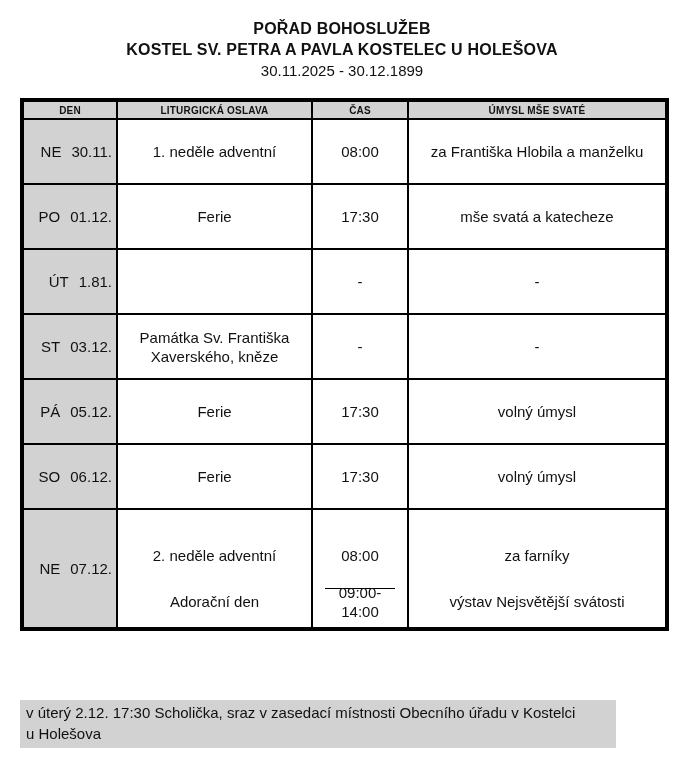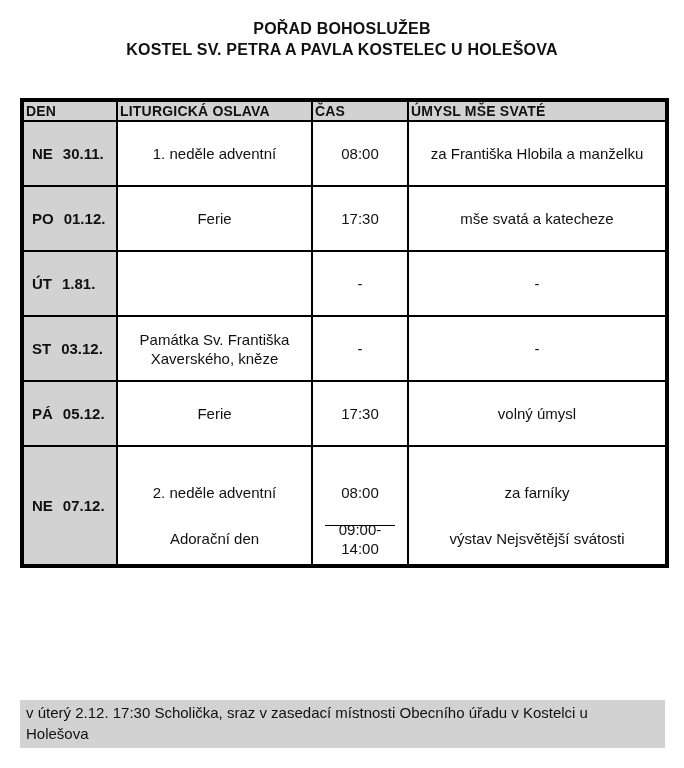--- a/index.html
+++ b/index.html
@@ -41,40 +41,40 @@
     border:4px solid var(--border);
   }
   col.c-den{width:95px;}
   col.c-lit{width:195px;}
   col.c-cas{width:96px;}
   col.c-umy{width:259px;}
 
   .schedule th{
     background:var(--shading);
     border:2px solid var(--border);
-    font-size:14px;font-weight:bold;
+    font-size:10px;font-weight:bold;
     height:19px;
-    text-align:left;vertical-align:middle;
+    text-align:center;vertical-align:middle;
     letter-spacing:0.2px;
     padding:1px 2px;
   }
   .schedule td{
     border:2px solid var(--border);
     font-size:15px;
     text-align:center;vertical-align:middle;
     padding:2px 4px;
     line-height:19px;
   }
   .schedule tr.data-row{height:65px;}
   .schedule tr.data-row-tall{height:93px;}
 
   td.day-cell{
     background:var(--shading);
-    font-weight:bold;
-    text-align:left;
+    font-weight:normal;
+    text-align:right;
     padding-left:8px;
     white-space:nowrap;
   }
   td.day-cell .date{margin-left:10px;}
 
   
   td.split-cell{padding:12px;vertical-align:top;height:93px;}
   .split-wrap{
     display:flex;flex-direction:column;
     height:93px;width:100%;
@@ -84,32 +84,33 @@
     padding:2px 4px;
   }
   .split-bottom{
     height:27px;display:flex;align-items:center;justify-content:center;
     padding:0 2px;
   }
   .split-bottom.boxed{border-top:1px solid var(--border);text-align:center;}
 
   
   .footer-note{
-    position:absolute;left:20px;top:700px;width:645px;
+    position:absolute;left:20px;top:700px;width:596px;
     background:var(--shading);
     font-size:15px;line-height:21px;
     padding:2px 30px 4px 6px;
   }
 </style>
 </head>
 <body>
 
 <div class="title-block">
   <div class="title-line1">POŘAD BOHOSLUŽEB</div>
   <div class="title-line2">KOSTEL SV. PETRA A PAVLA KOSTELEC U HOLEŠOVA</div>
+  <div class="title-line3">30.11.2025 - 30.12.1899</div>
 </div>
 
 <table class="schedule">
   <colgroup>
     <col class="c-den">
       <col class="c-lit">
       <col class="c-cas">
       <col class="c-umy">
   </colgroup>
   <thead>
@@ -144,20 +145,26 @@
       <td>Památka Sv. Františka Xaverského, kněze</td>
       <td>-</td>
       <td>-</td>
     </tr>
     <tr class="data-row">
       <td class="day-cell"><span>PÁ</span><span class="date">05.12.</span></td>
       <td>Ferie</td>
       <td>17:30</td>
       <td>volný úmysl</td>
     </tr>
+    <tr class="data-row">
+      <td class="day-cell"><span>SO</span><span class="date">06.12.</span></td>
+      <td>Ferie</td>
+      <td>17:30</td>
+      <td>volný úmysl</td>
+    </tr>
     <tr class="data-row-tall">
       <td class="day-cell"><span>NE</span><span class="date">07.12.</span></td>
       <td class="split-cell">
         <div class="split-wrap">
           <div class="split-top">2. neděle adventní</div>
           <div class="split-bottom">Adorační den</div>
         </div>
       </td>
       <td class="split-cell">
         <div class="split-wrap">

